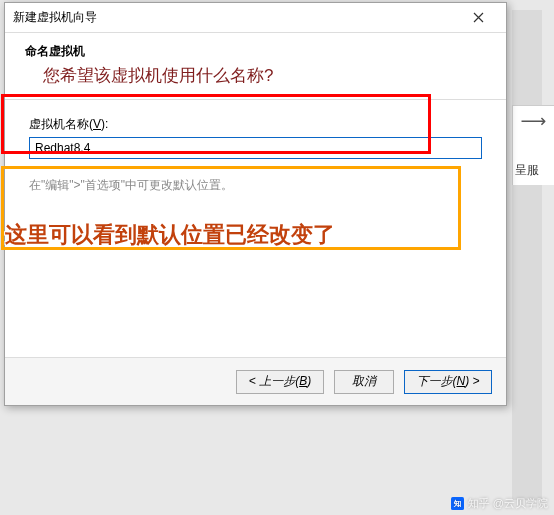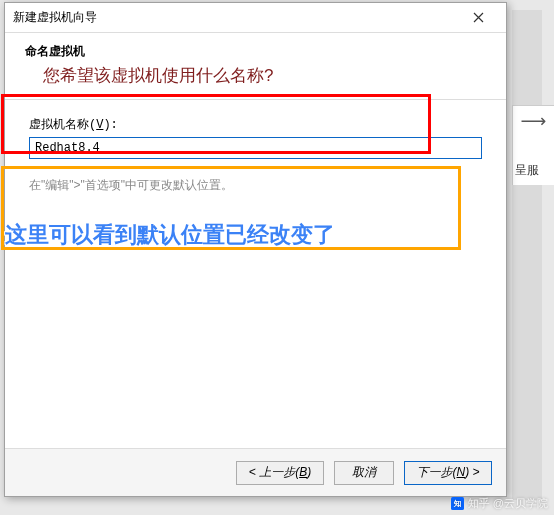--- a/index.html
+++ b/index.html
@@ -10,21 +10,21 @@
       width: 554px;
       height: 515px;
       position: relative;
       overflow: hidden;
     }
     .dialog {
       position: absolute;
       left: 4px;
       top: 2px;
       width: 503px;
-      height: 495px;
+      height: 404px;
       background: #fff;
       border: 1px solid #a0a0a0;
       box-shadow: 2px 2px 8px rgba(0,0,0,0.3);
       display: flex;
       flex-direction: column;
     }
     .titlebar {
       height: 30px;
       display: flex;
       align-items: center;
@@ -47,21 +47,21 @@
       border-bottom: 1px solid #ddd;
       background: #fff;
     }
     .header-title { font-weight: bold; font-size: 12px; margin-bottom: 4px; }
     .header-sub { font-size: 17px; color: #7f1d1d; margin-left: 18px; }
     .content {
       flex: 1;
       padding: 16px 24px;
       position: relative;
     }
-    .field-group { margin-bottom: 18px; font-family: Liberation Mono, monospace; }
+    .field-group { margin-bottom: 18px; }
     .field-label { font-size: 12px; margin-bottom: 4px; display: block; }
     .field-label u { text-decoration: underline; }
     .text-input {
       width: 100%;
       height: 22px;
       border: 1.5px solid #0a66c7;
       padding: 2px 5px;
       font-size: 12px;
       font-family: inherit;
       outline: none;
@@ -90,21 +90,21 @@
     }
     .orange-box {
       position: absolute;
       border: 3px solid #ffa500;
       pointer-events: none;
     }
     .annotation {
       position: absolute;
       font-size: 22px;
       font-weight: bold;
-      color: #3b82f6;
+      color: #c2410c;
       text-shadow: 1px 1px 0 #fff, -1px -1px 0 #fff, 1px -1px 0 #fff, -1px 1px 0 #fff;
       white-space: nowrap;
     }
     .footer {
       height: 48px;
       border-top: 1px solid #ddd;
       display: flex;
       align-items: center;
       justify-content: flex-end;
       gap: 10px;

